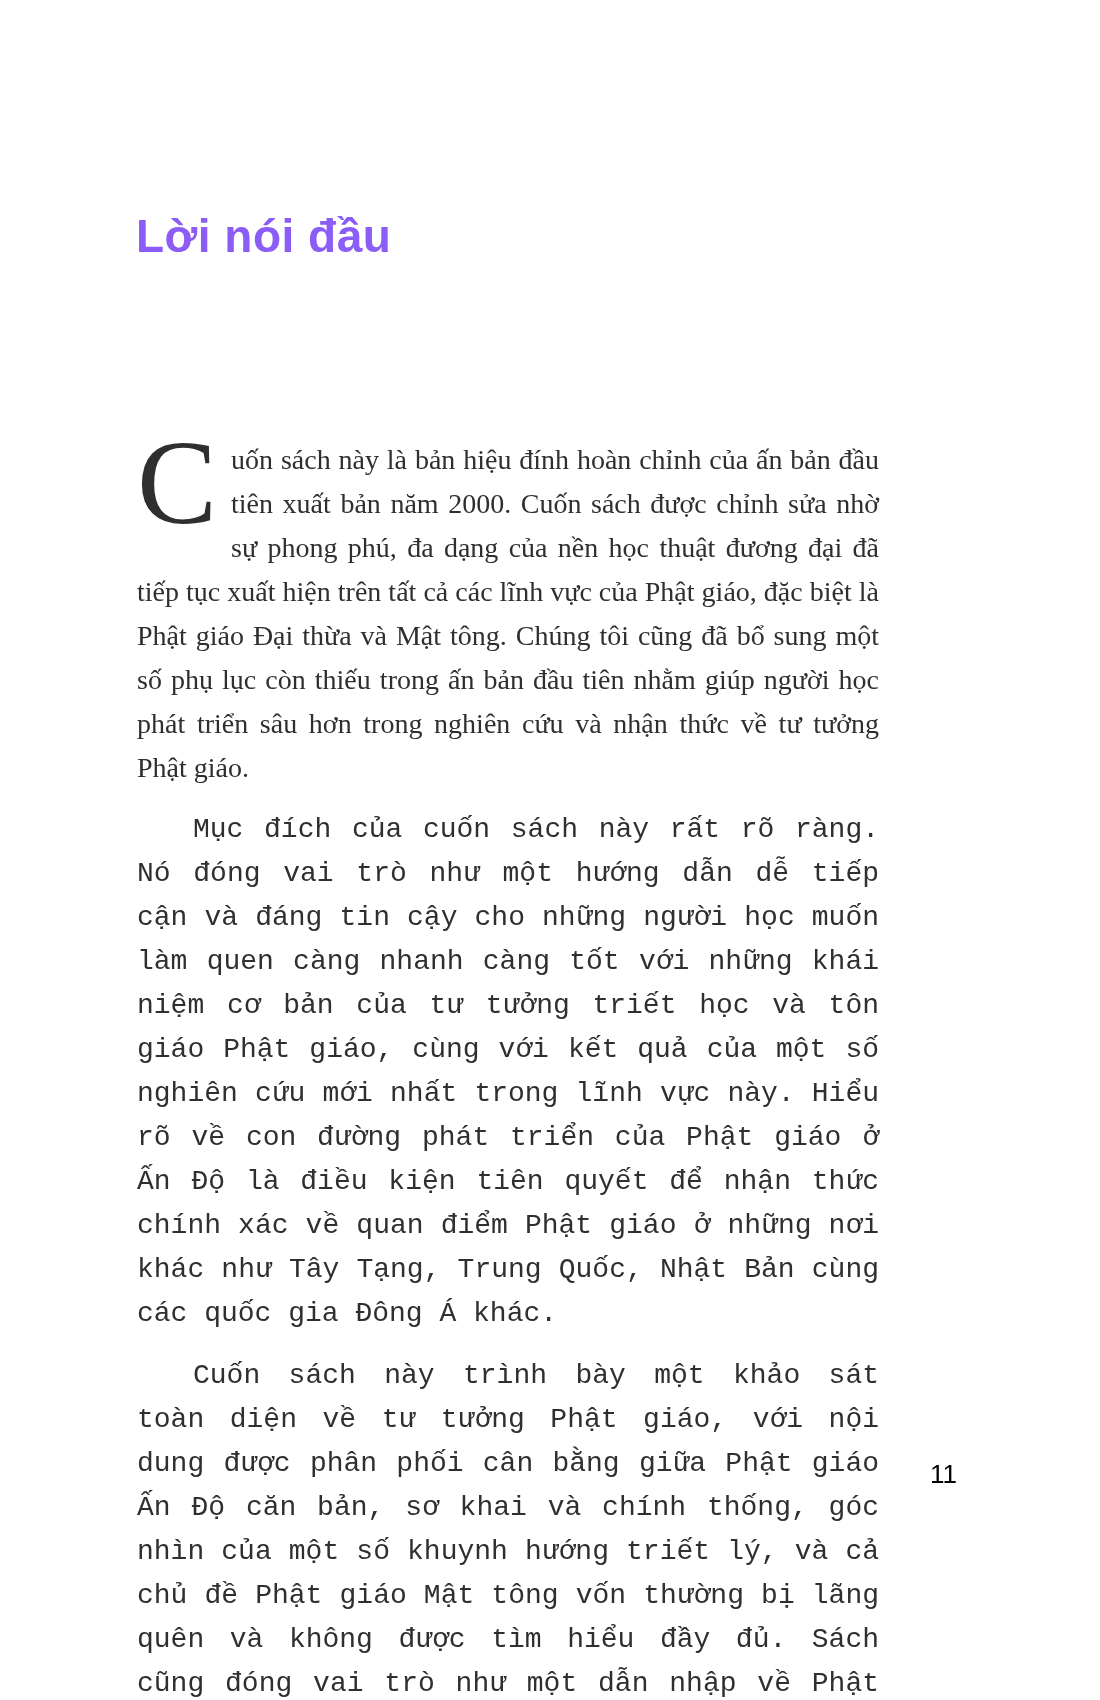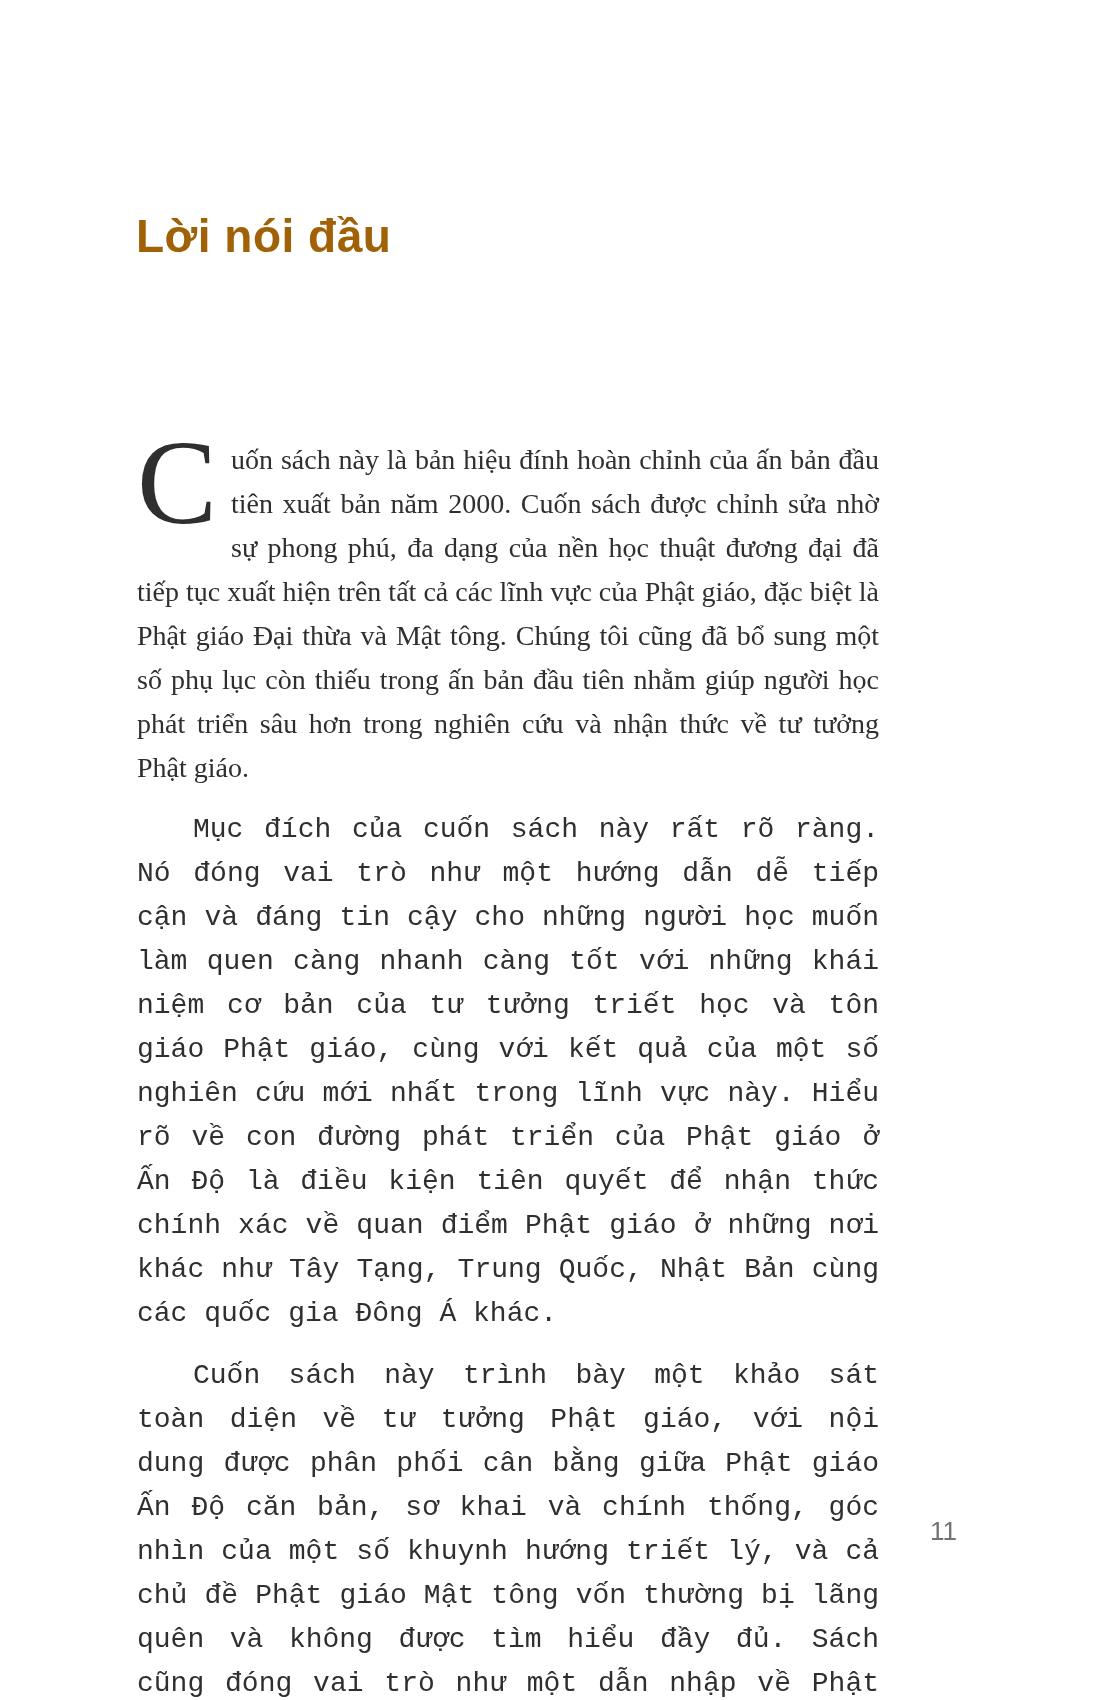--- a/index.html
+++ b/index.html
@@ -15,21 +15,21 @@
     overflow: hidden;
   }
   .chapter-title {
     position: absolute;
     left: 136px;
     top: 178px;
     font-family: "Liberation Sans", sans-serif;
     font-weight: bold;
     font-size: 46px;
     letter-spacing: 0.5px;
-    color: #a16207;
+    color: #8b5cf6;
   }
   .body-text {
     position: absolute;
     left: 137px;
     top: 438px;
     width: 742px;
     font-family: "Liberation Serif", "DejaVu Serif", serif;
     font-size: 28px;
     line-height: 44px;
     color: #2f2f2f;
@@ -48,24 +48,24 @@
     font-family: "Liberation Serif", "DejaVu Serif", serif;
     font-size: 120px;
     line-height: 86px;
     height: 88px;
     padding: 2px 14px 0 0;
     color: #2f2f2f;
   }
   .page-number {
     position: absolute;
     left: 930px;
-    top: 1516px;
+    top: 1459px;
     font-family: "Liberation Sans", sans-serif;
     font-size: 26px;
-    color: #737373;
+    color: #000000;
   }
 </style>
 </head>
 <body>
 
 <div class="page">
 
   <h1 class="chapter-title">Lời nói đầu</h1>
 
   <div class="body-text">

